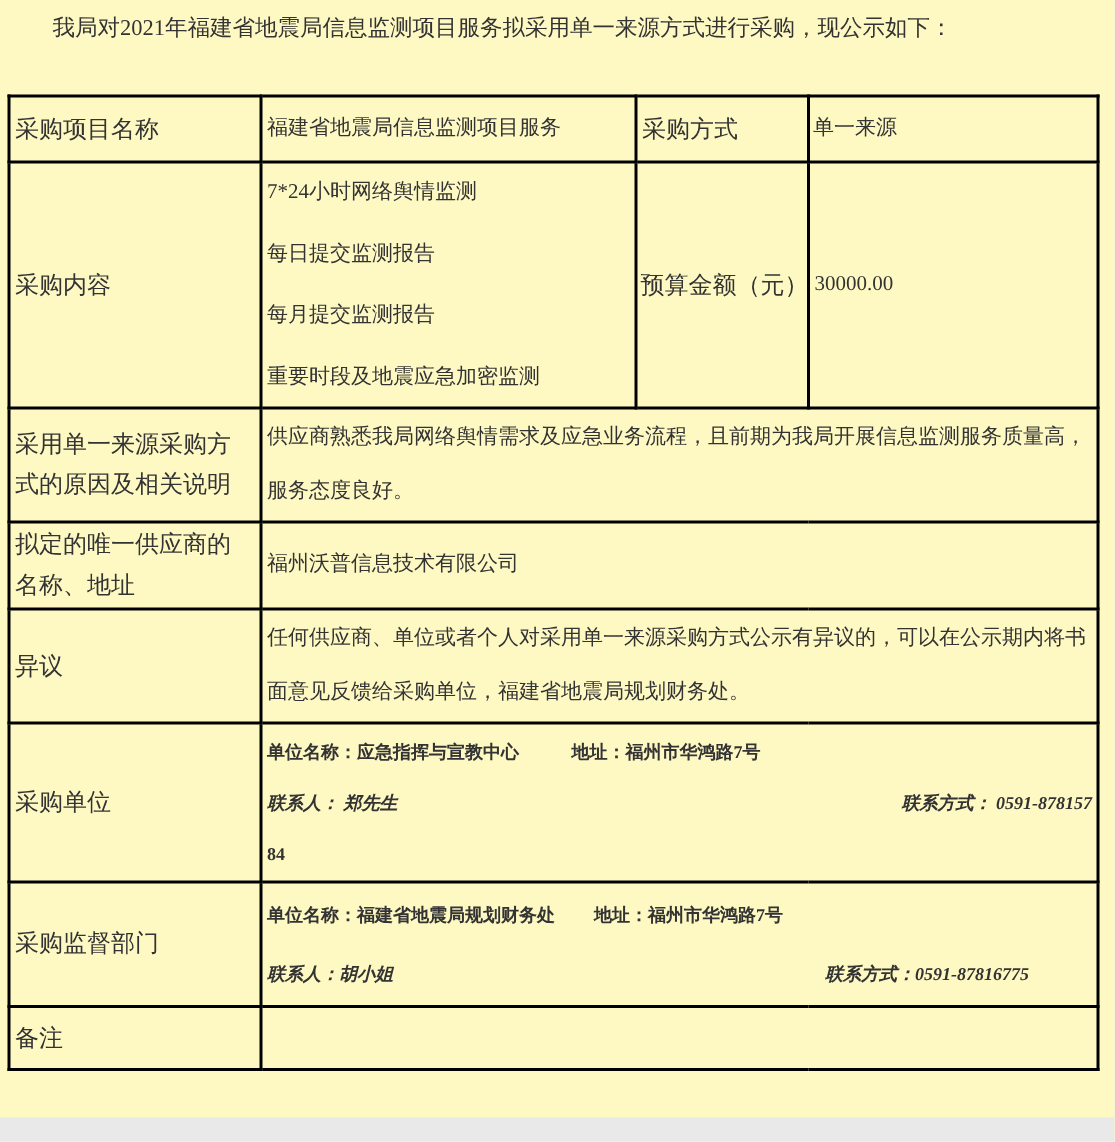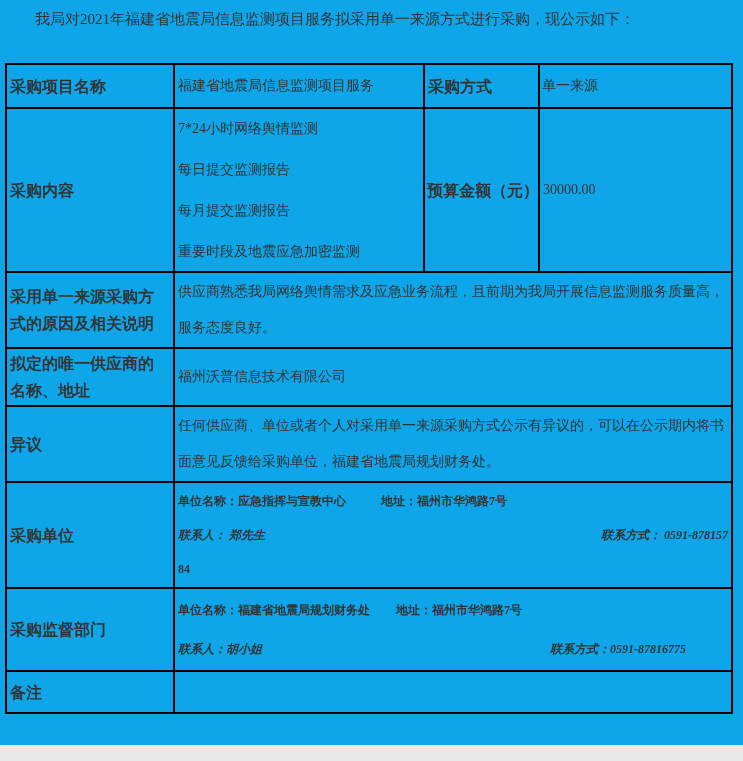--- a/index.html
+++ b/index.html
@@ -7,21 +7,21 @@
   body {
     width: 743px;
     height: 761px;
     background: #e9e9e9;
     font-family: "Liberation Serif", serif;
     color: #333333;
   }
   .page {
     width: 743px;
     height: 745px;
-    background: #0ea5e9;
+    background: #fef9c3;
     overflow: hidden;
   }
   .intro {
     margin: 0 8px 0 5px;
     padding-top: 9px;
     text-indent: 30px;
     font-size: 15px;
     line-height: 20px;
     color: #333333;
   }
@@ -32,21 +32,21 @@
     margin: 34px 0 0 5px;
   }
   th, td {
     border: 2px solid #000000;
     vertical-align: middle;
     text-align: left;
     overflow: hidden;
   }
   th {
     font-size: 16px;
-    font-weight: bold;
+    font-weight: normal;
     line-height: 27px;
     padding: 1px 3px 1px 3px;
     color: #333333;
   }
   th.nowrap { white-space: nowrap; padding-left: 2px; padding-right: 0; }
   th.narrowwrap { padding-right: 14px; }
   td {
     font-size: 14px;
     line-height: 20px;
     padding: 1px 3px;

